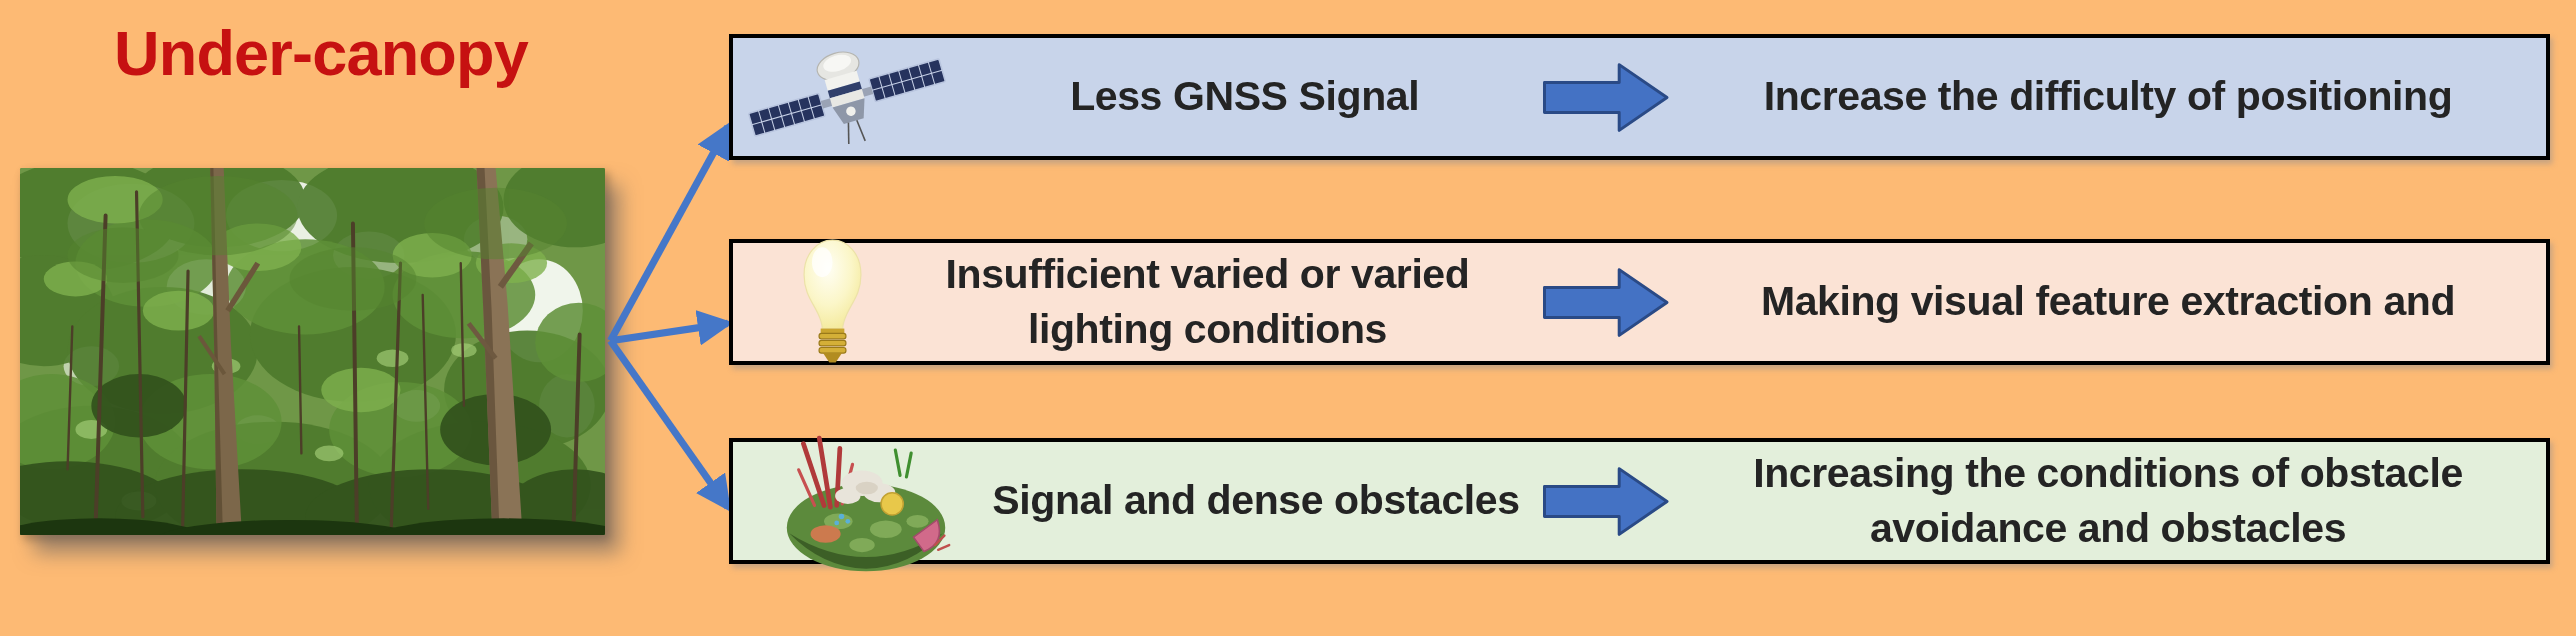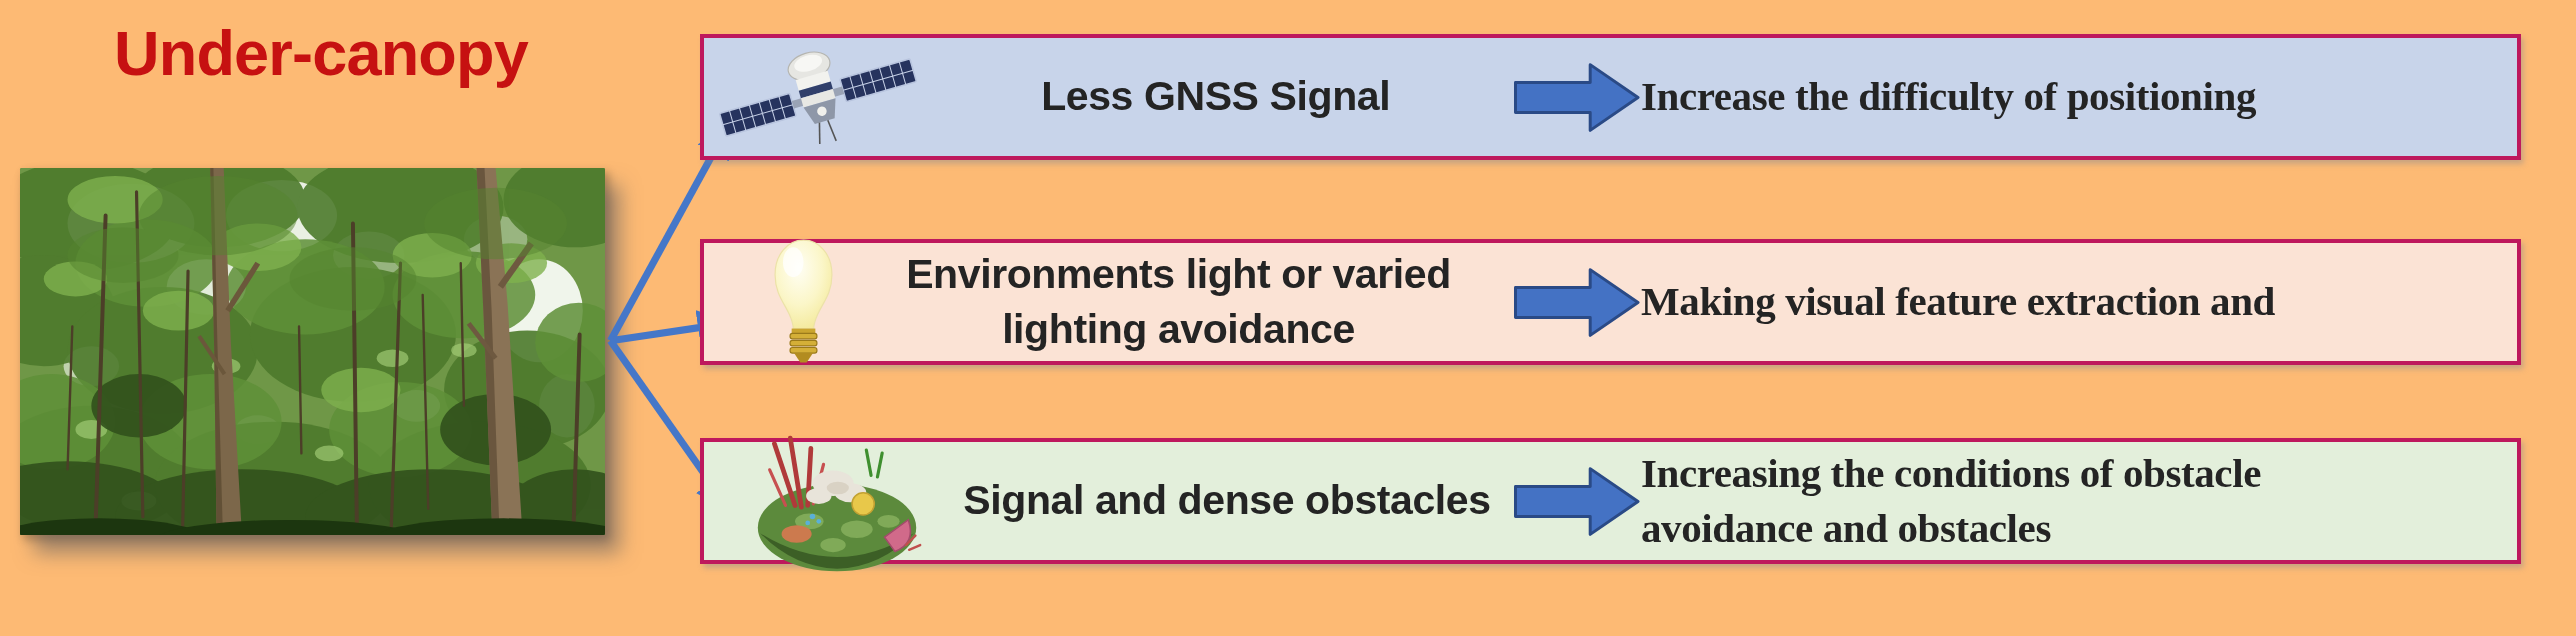--- a/index.html
+++ b/index.html
@@ -18,35 +18,35 @@
   .photo{
     position:absolute;left:20px;top:168px;width:585px;height:367px;
     box-shadow:14.3px 17.4px 20.6px rgba(88,88,92,.55), 3.2px 4.8px 8px rgba(0,0,0,.25);
     background:#6f9747;border-radius:1.6px;overflow:hidden;
   }
   .photo svg{display:block;width:100%;height:100%;}
   
   .connectors{position:absolute;left:596px;top:103px;width:147px;height:436px;overflow:visible;}
   
   .box{
-    position:absolute;left:700px;width:1821px;height:126px;
-    border:4px solid #be185d;box-sizing:border-box;
+    position:absolute;left:729px;width:1821px;height:126px;
+    border:4px solid #000000;box-sizing:border-box;
     box-shadow:3.2px 4px 5.6px rgba(120,130,150,.4);
   }
   .box-gnss{top:34px;background:#c8d4ea;}
   .box-light{top:239px;background:#fbe3d5;}
   .box-obstacles{top:438px;background:#e3efdb;}
   .row{display:flex;align-items:center;height:100%;}
   .icon-wrap{flex:0 0 auto;display:flex;align-items:center;justify-content:center;}
   .box-gnss .icon-wrap{margin-left:14.3px;width:200px;}
   .box-light .icon-wrap{margin-left:59px;width:81px;}
   .box-obstacles .icon-wrap{margin-left:32px;width:205px;}
   .challenge{flex:1 1 auto;text-align:center;}
   .arrow-wrap{flex:0 0 128px;display:flex;align-items:center;justify-content:center;}
-  .consequence{flex:0 0 876px;text-align:left;font-family:Liberation Serif, serif;}
+  .consequence{flex:0 0 876px;text-align:center;}
   .boxtext{
     font-weight:bold;font-size:41px;line-height:1.35;color:#242424;
     letter-spacing:-0.4px;
   }
   .boxtext .line{display:block;white-space:nowrap;}
   .line:empty{display:none;}
 </style>
 </head>
 <body>
 
@@ -232,22 +232,22 @@
           <rect x="35" y="118" width="30" height="6" fill="#caa52f"></rect>
           <g fill="#d4af37" stroke="#9a7a1a" stroke-width="1.5">
             <rect x="33" y="124" width="34" height="7" rx="3"></rect>
             <rect x="33" y="133" width="34" height="7" rx="3"></rect>
             <rect x="33" y="142" width="34" height="7" rx="3"></rect>
           </g>
           <path d="M38,149 L62,149 L54,161 L46,161 Z" fill="#b28c20"></path>
         </svg>
       </div>
       <div class="challenge boxtext">
-        <span class="line">Environments light or varied</span>
-        <span class="line">lighting avoidance</span>
+        <span class="line">Insufficient varied or varied</span>
+        <span class="line">lighting conditions</span>
       </div>
       <div class="arrow-wrap">
         <svg viewBox="0 0 170 100" width="127" height="75">
           <polygon points="2,30 102,30 102,6 166,50 102,94 102,70 2,70" fill="#4472c4" stroke="#2a4a86" stroke-width="4" stroke-linejoin="round"></polygon>
         </svg>
       </div>
       <div class="consequence boxtext">
         <span class="line">Making visual feature extraction and</span>
       </div>
     </div>

